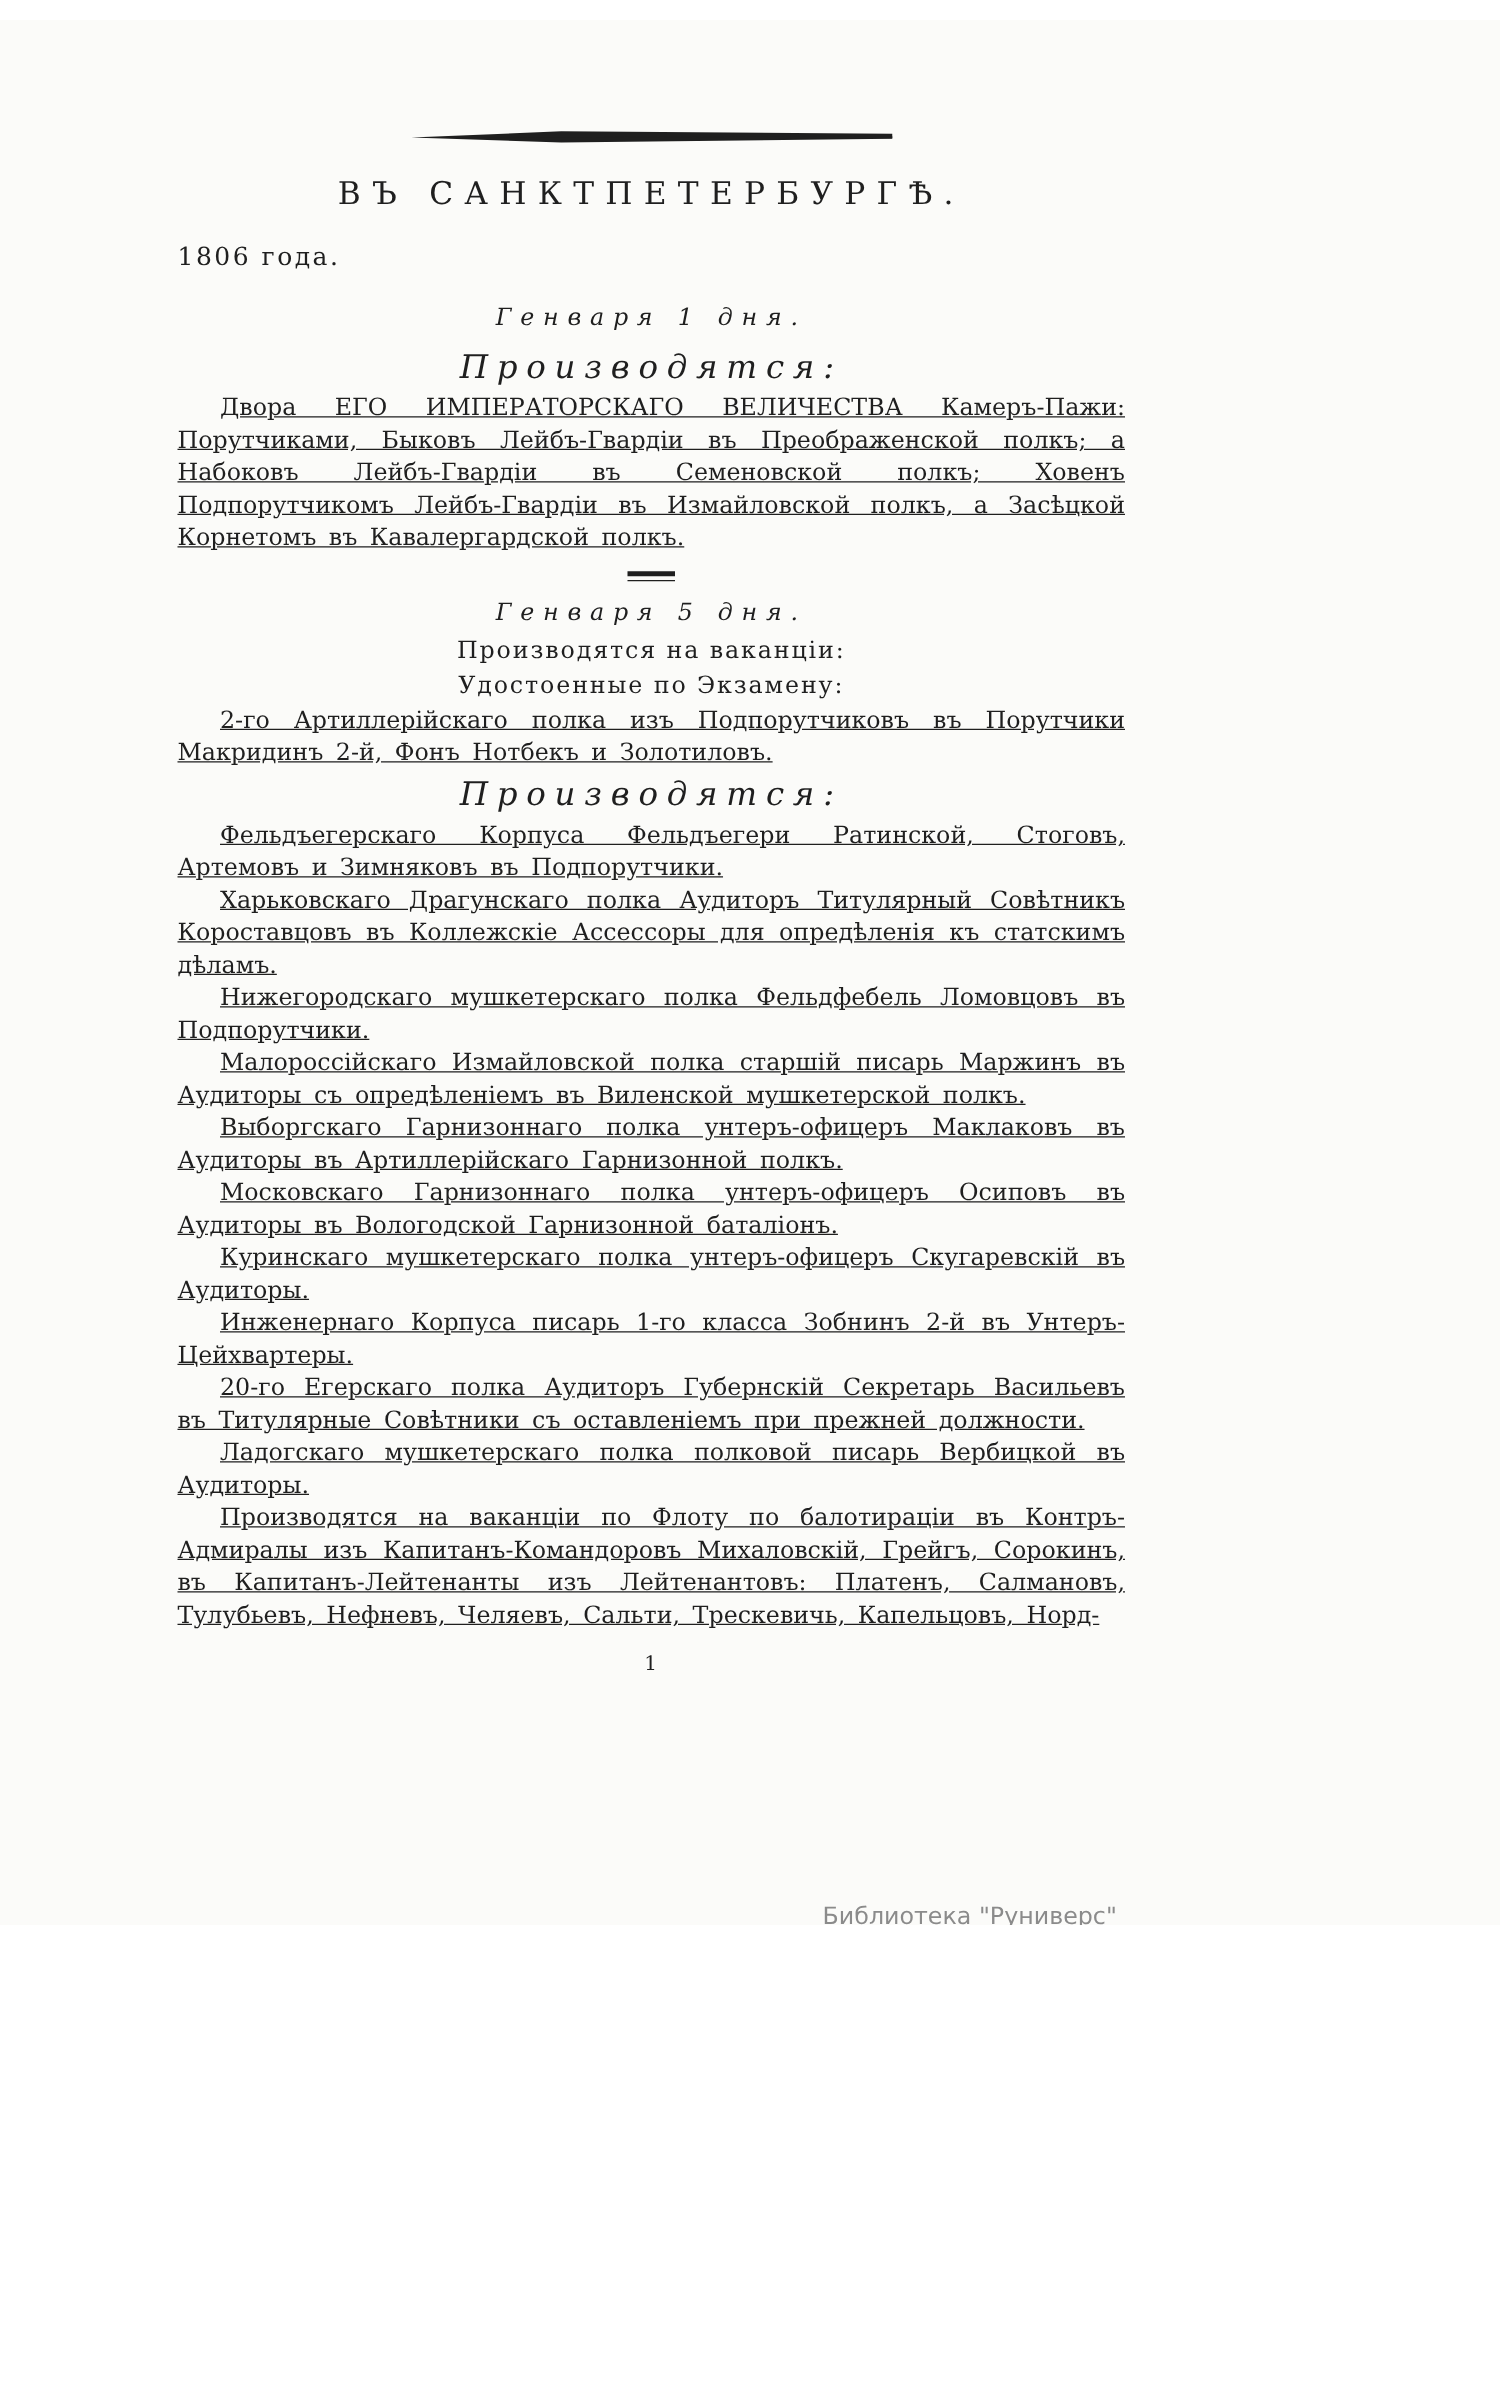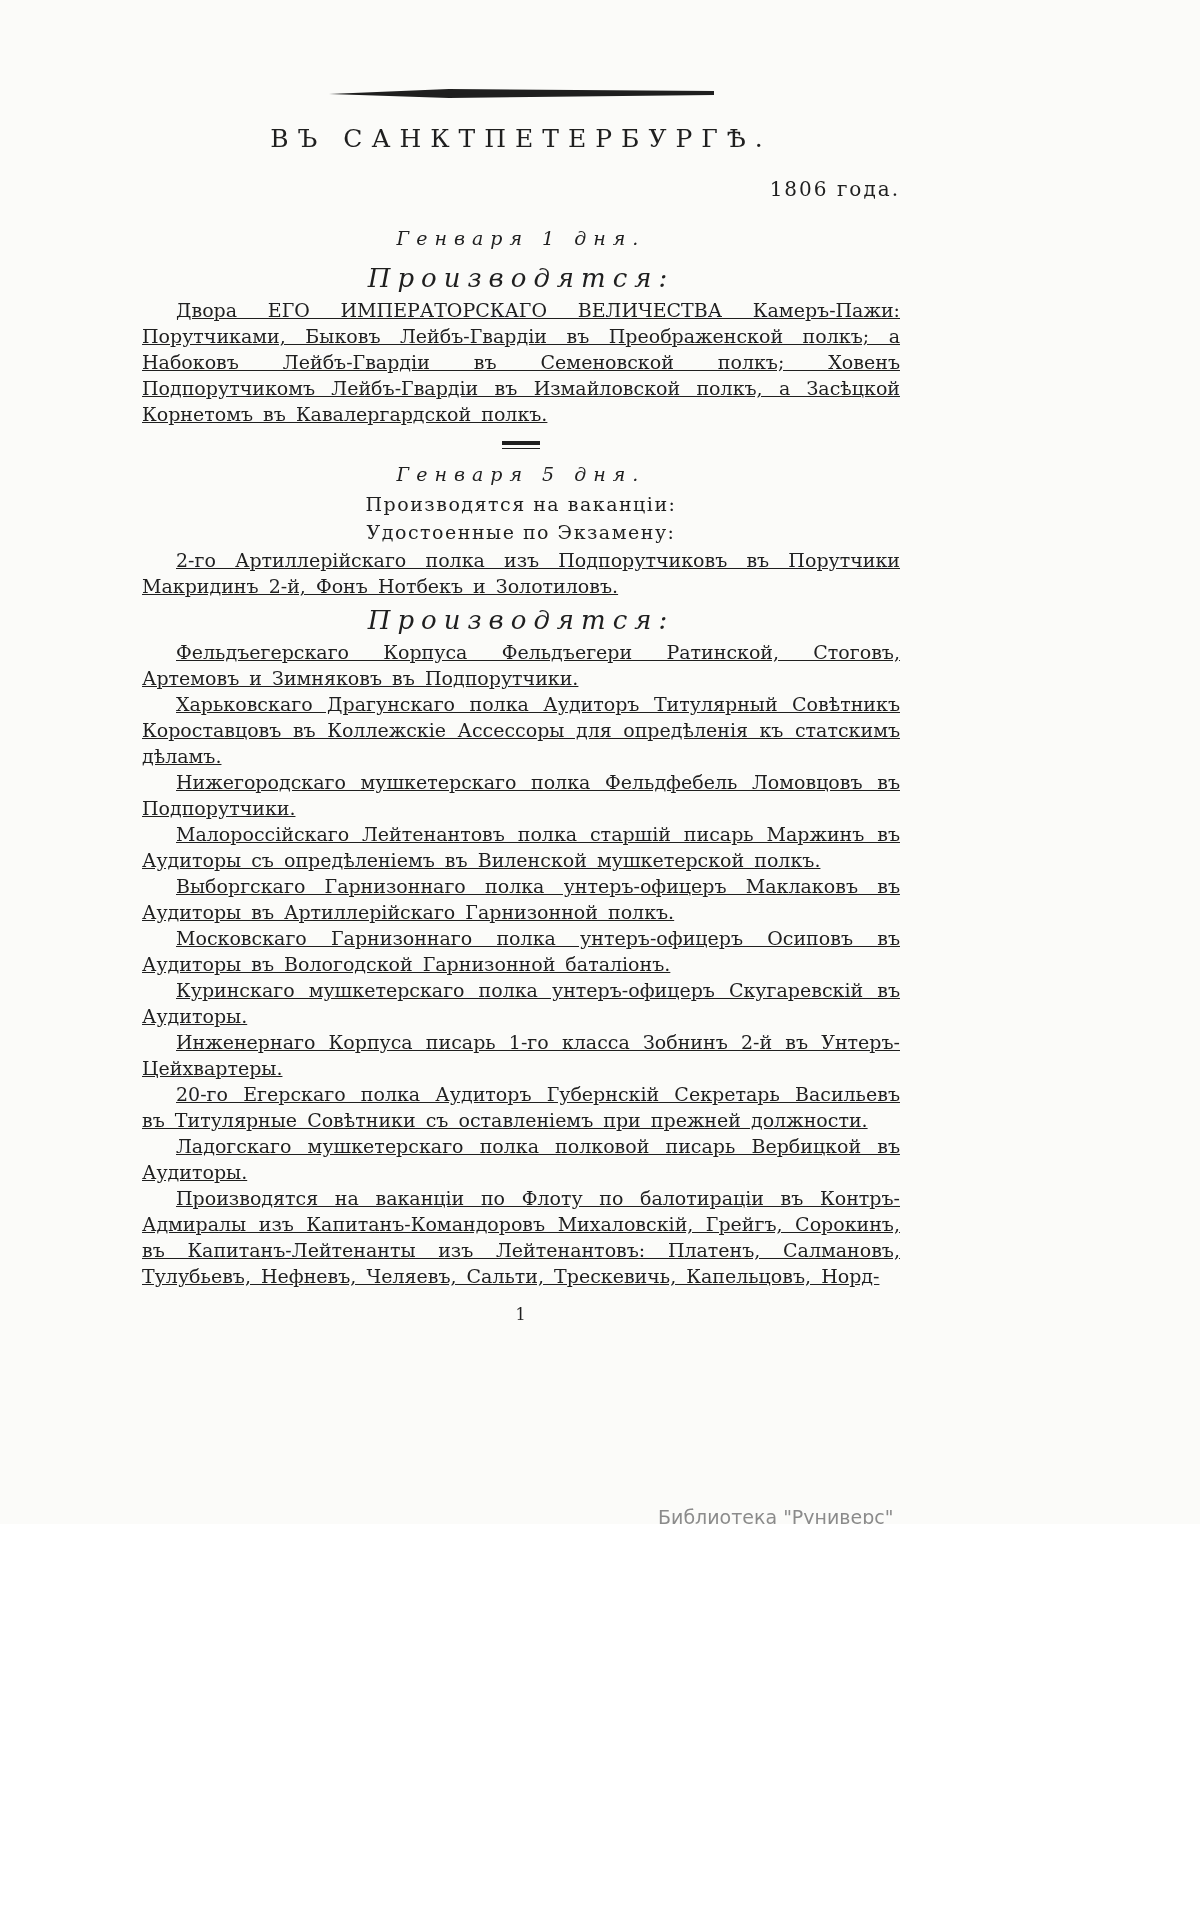--- a/index.html
+++ b/index.html
@@ -4,20 +4,21 @@
 <style>
   html, body { margin: 0; padding: 0; }
   .page {
     position: relative;
     width: 1200px;
     height: 1524px;
     background: #fbfbf9;
     font-family: "DejaVu Serif", "Liberation Serif", serif;
     color: #1f1f1f;
     overflow: hidden;
+    margin-top: 16px;
   }
   .content {
     position: absolute;
     left: 142px;
     top: 88px;
     width: 758px;
   }
   .ornament {
     text-align: center;
     margin: 0 0 24px 0;
@@ -25,21 +26,21 @@
   }
   .doc-title {
     text-align: center;
     font-size: 25px;
     font-weight: normal;
     letter-spacing: 9px;
     margin: 0 0 24px 0;
     white-space: nowrap;
   }
   .year-line {
-    text-align: right;
+    text-align: left;
     font-size: 20px;
     letter-spacing: 2px;
     margin: 0 0 26px 0;
   }
   .date-heading {
     text-align: center;
     font-style: italic;
     font-weight: normal;
     font-size: 19px;
     letter-spacing: 7px;
@@ -123,21 +124,21 @@
 
     <div class="sub-plain">Удостоенные по Экзамену:</div>
 
     <p class="para">2-го Артиллерійскаго полка изъ Подпорутчиковъ въ Порутчики Макридинъ 2-й, Фонъ Нотбекъ и Золотиловъ.</p>
 
     <div class="sub-spaced">Производятся:</div>
 
     <p class="para">Фельдъегерскаго Корпуса Фельдъегери Ратинской, Стоговъ, Артемовъ и Зимняковъ въ Подпорутчики.</p>
     <p class="para">Харьковскаго Драгунскаго полка Аудиторъ Титулярный Совѣтникъ Короставцовъ въ Коллежскіе Ассессоры для опредѣленія къ статскимъ дѣламъ.</p>
     <p class="para">Нижегородскаго мушкетерскаго полка Фельдфебель Ломовцовъ въ Подпорутчики.</p>
-    <p class="para">Малороссійскаго Лейтенантовъ полка старшій писарь Маржинъ въ Аудиторы съ опредѣленіемъ въ Виленской мушкетерской полкъ.</p>
+    <p class="para">Малороссійскаго Измайловской полка старшій писарь Маржинъ въ Аудиторы съ опредѣленіемъ въ Виленской мушкетерской полкъ.</p>
     <p class="para">Выборгскаго Гарнизоннаго полка унтеръ-офицеръ Маклаковъ въ Аудиторы въ Артиллерійскаго Гарнизонной полкъ.</p>
     <p class="para">Московскаго Гарнизоннаго полка унтеръ-офицеръ Осиповъ въ Аудиторы въ Вологодской Гарнизонной баталіонъ.</p>
     <p class="para">Куринскаго мушкетерскаго полка унтеръ-офицеръ Скугаревскій въ Аудиторы.</p>
     <p class="para">Инженернаго Корпуса писарь 1-го класса Зобнинъ 2-й въ Унтеръ-Цейхвартеры.</p>
     <p class="para">20-го Егерскаго полка Аудиторъ Губернскій Секретарь Васильевъ въ Титулярные Совѣтники съ оставленіемъ при прежней должности.</p>
     <p class="para">Ладогскаго мушкетерскаго полка полковой писарь Вербицкой въ Аудиторы.</p>
     <p class="para">Производятся на ваканціи по Флоту по балотираціи въ Контръ-Адмиралы изъ Капитанъ-Командоровъ Михаловскій, Грейгъ, Сорокинъ, въ Капитанъ-Лейтенанты изъ Лейтенантовъ: Платенъ, Салмановъ, Тулубьевъ, Нефневъ, Челяевъ, Сальти, Трескевичь, Капельцовъ, Норд-</p>
 
     <div class="page-number">1</div>
 

